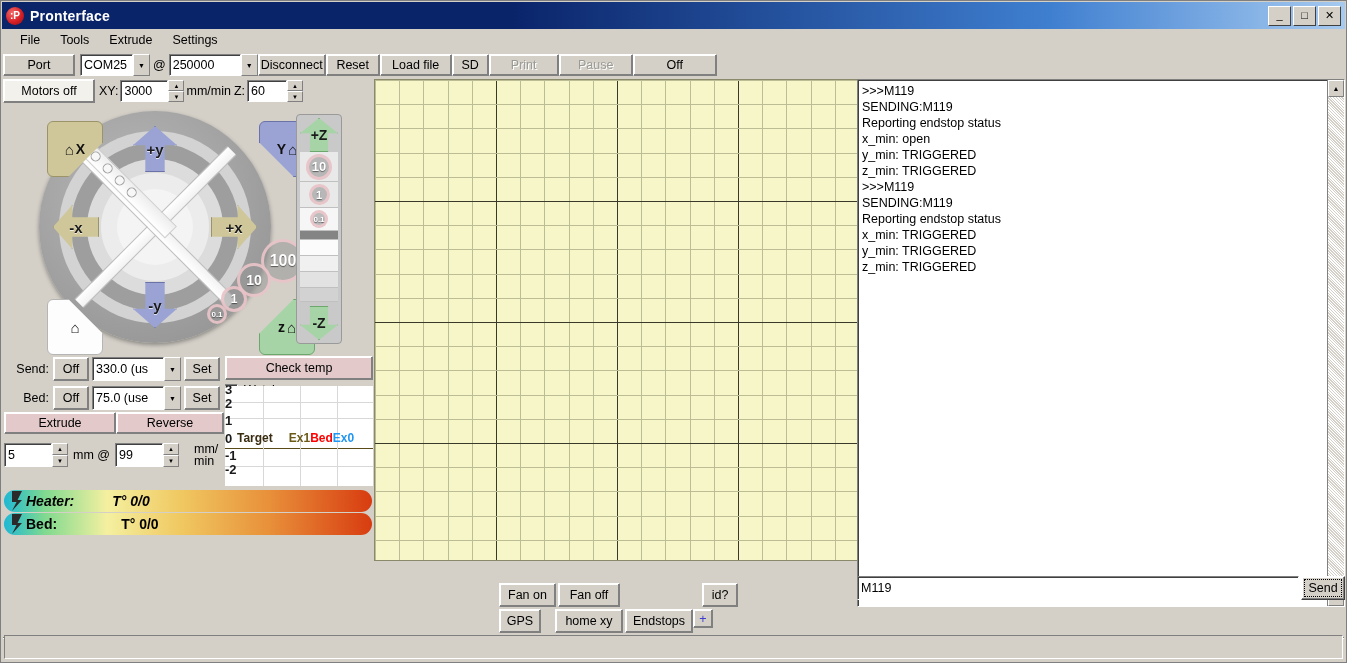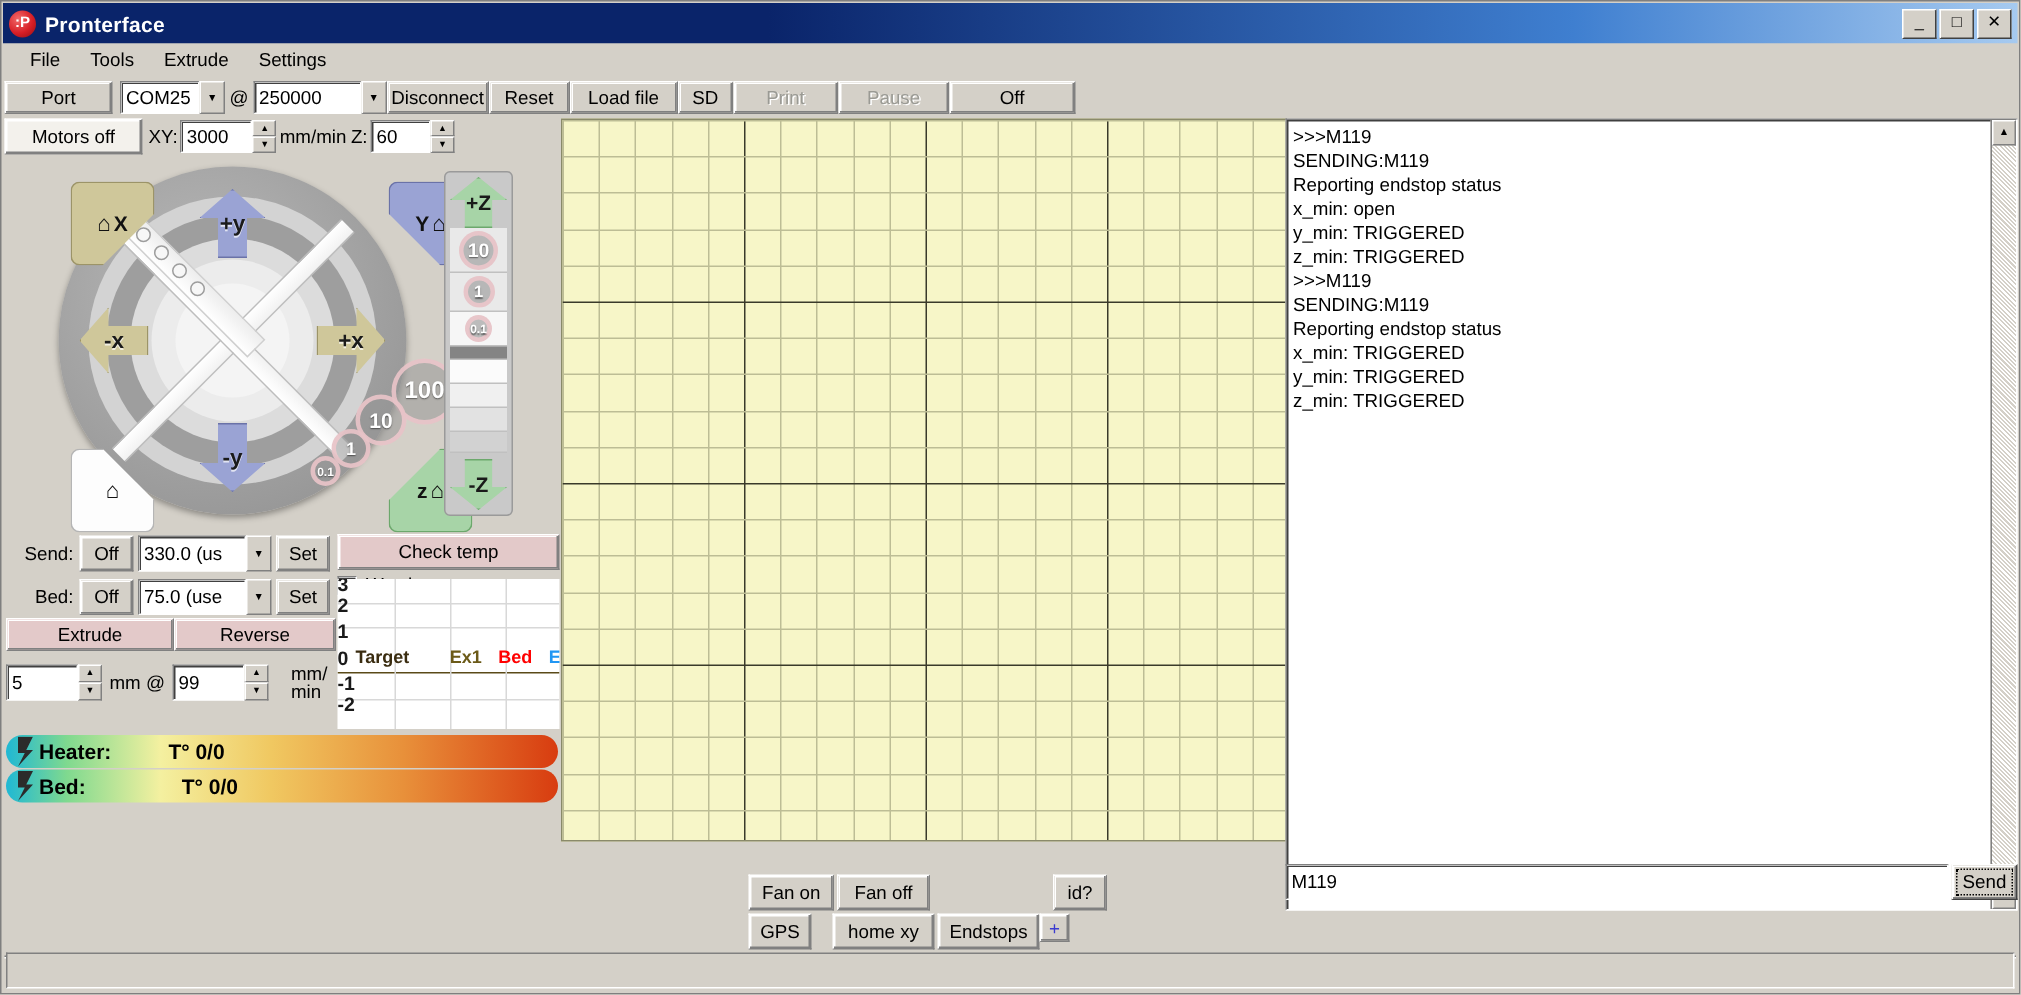--- a/index.html
+++ b/index.html
@@ -241,21 +241,21 @@
                    clip-path: polygon(0 0,100% 0,55% 45%,100% 45%,0 100%,45% 55%,0 55%); }
   #statusline { position: absolute; left: 4px; top: 538px; font-size: 12px; color: #000; }
 
   
   #graph { position: absolute; left: 224px; top: 385px; width: 148px; height: 100px;
            background: #ffffff; overflow: hidden; }
   #graph .gl { position: absolute; background: #d8d8d8; }
   #graph .axis0 { background: #5a4a18; height: 1px; left: 0; right: 0; }
   .ylab { position: absolute; left: 0px; font-weight: bold; font-size: 13px; color: #1a1a1a; }
   #legend { position: absolute; left: 2px; width: 146px; font-weight: bold; font-size: 12px;
-            display: flex; gap: 11px; align-items: center; }
+            display: flex; gap: 0; align-items: center; }
 
   
   #viz { position: absolute; left: 373px; top: 78px; width: 484px; height: 482px;
          background: #f7f6c8; border: 1px solid #8a8a6a; overflow: hidden; }
   #viz .minor-h, #viz .minor-v { position: absolute; background: #bdbd95; }
   #viz .major-h, #viz .major-v { position: absolute; background: #3a3a2a; }
 
   
   #macros { position: absolute; left: 498px; top: 582px; width: 250px; }
   .macro-row { display: flex; align-items: flex-start; gap: 0px; margin-bottom: 2px; }
@@ -456,21 +456,21 @@
       <div class="spin" style="height:24px;">
         <div>▲</div>
         <div>▼</div>
       </div>
       <div style="margin-left:15px;line-height:12px;">
         <div class="lbl">mm/</div>
         <div class="lbl">min</div>
       </div>
     </div>
 
-    <div class="tempbar" style="top:386px;">
+    <div class="tempbar" style="top:386px;font-style:italic;">
       <div class="tick"></div>
       <span style="margin-left:22px;">Heater:</span>
       <span style="margin-left:38px;">T° 0/0</span>
     </div>
     <div class="tempbar" style="top:409px;">
       <div class="tick"></div>
       <span style="margin-left:22px;">Bed:</span>
       <span style="margin-left:64px;">T° 0/0</span>
     </div>
     <div id="statusline">T:0.0 /0.0 B:0.0 /0.0 @:0 B@:0</div>

